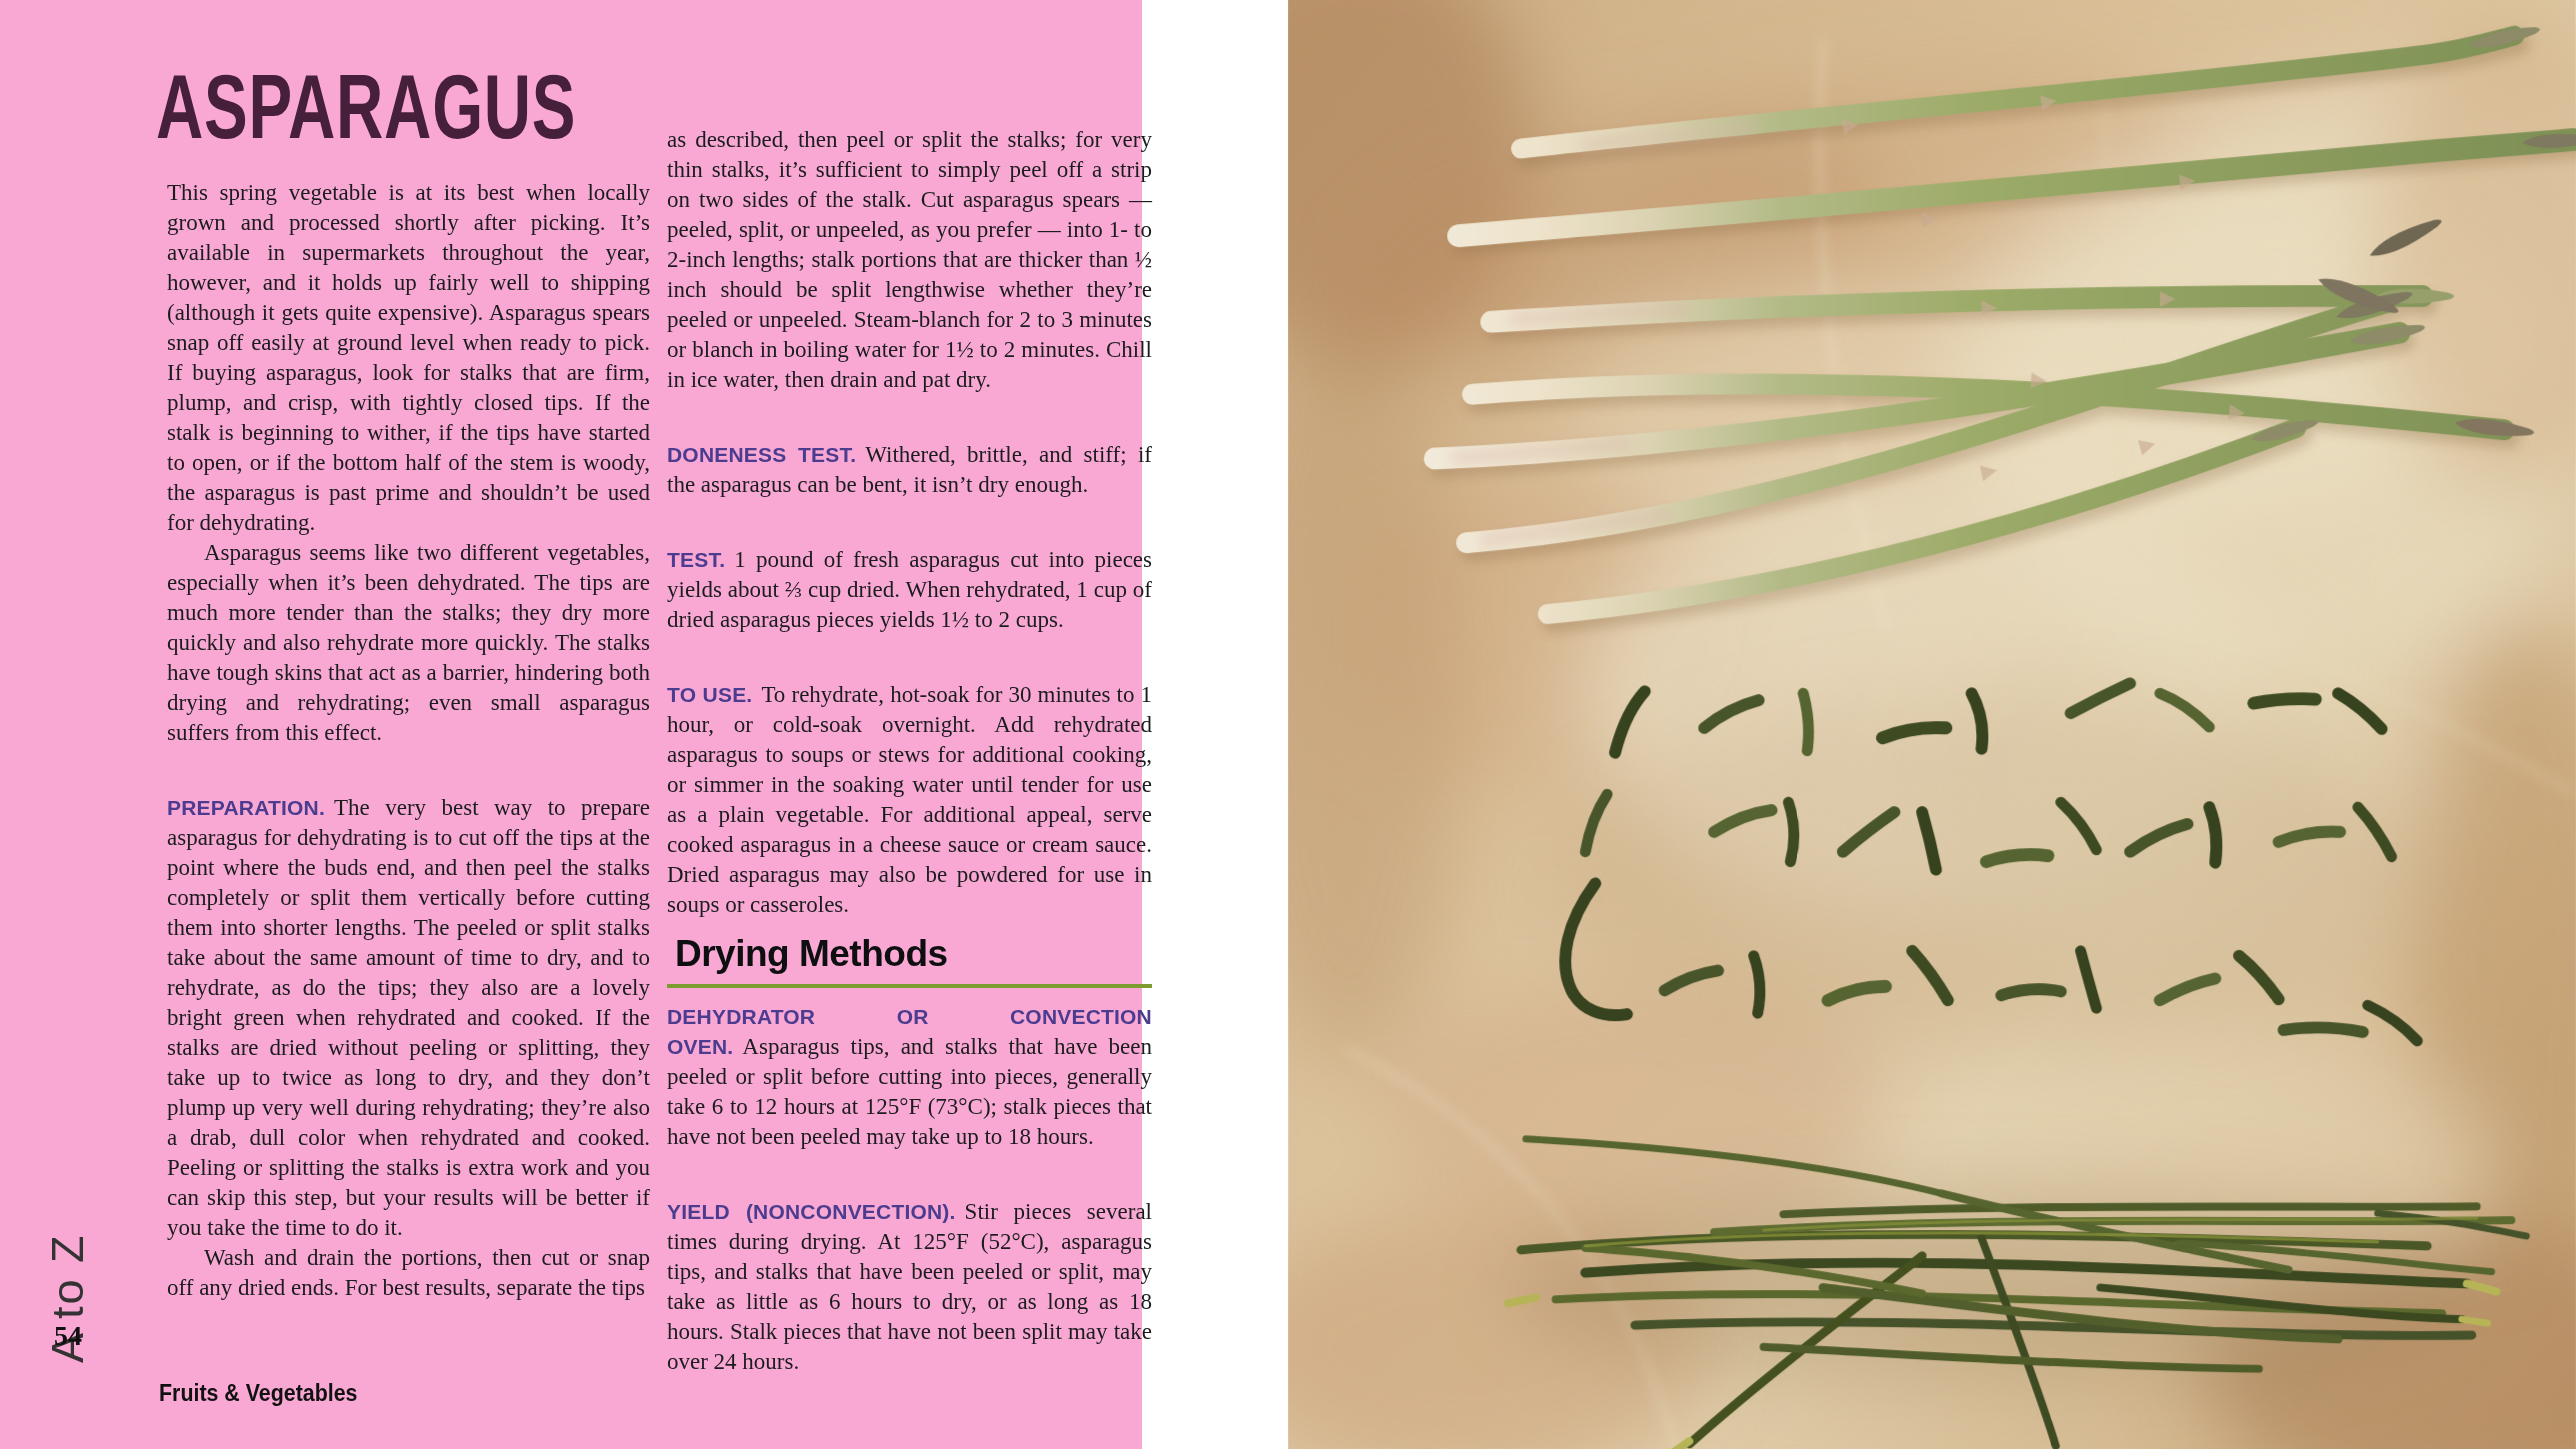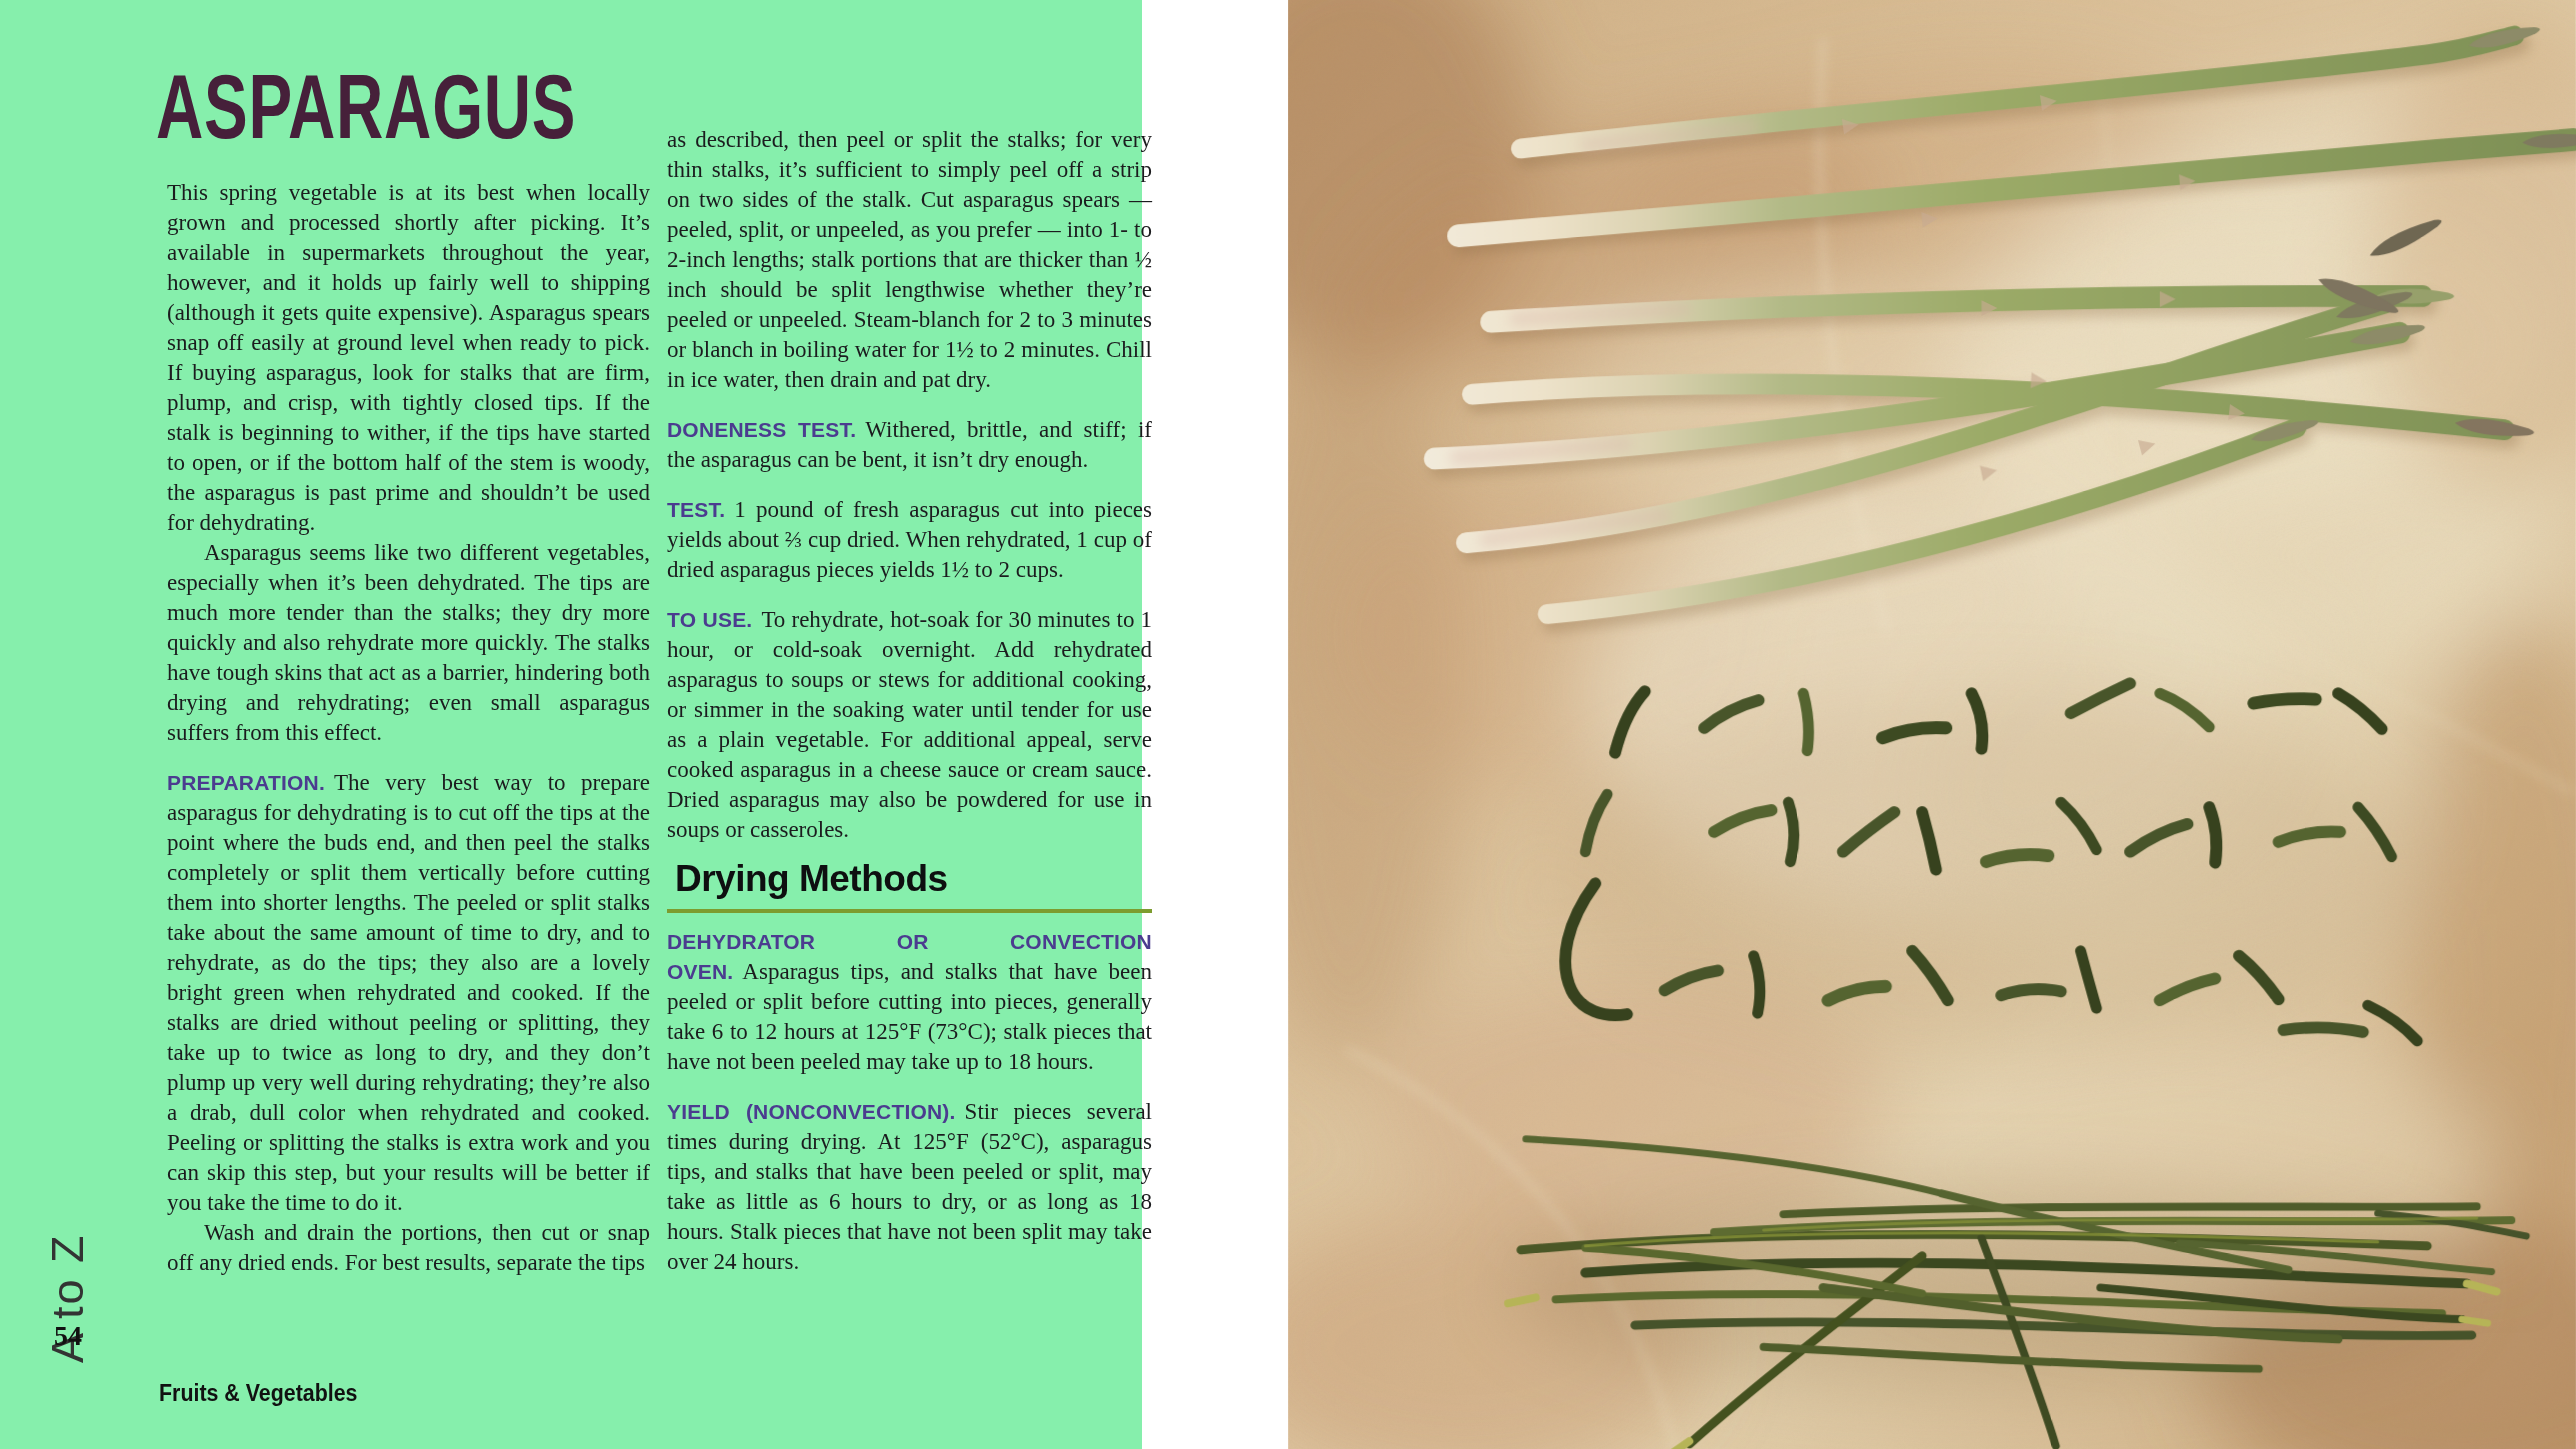--- a/index.html
+++ b/index.html
@@ -1,36 +1,36 @@
 <!DOCTYPE html>
 <html><head>
 <meta charset="utf-8">
 <style>
   html,body{margin:0;padding:0;}
   body{
     width:2576px;height:1449px;position:relative;overflow:hidden;
     background:#ffffff;
     font-family:"Liberation Serif","DejaVu Serif",serif;
   }
-  .left-page{position:absolute;left:0;top:0;width:1142px;height:1449px;background:#86efac;}
+  .left-page{position:absolute;left:0;top:0;width:1142px;height:1449px;background:#f9a8d4;}
   .page-title{
     position:absolute;left:156px;top:61px;
     font-family:"Liberation Sans","DejaVu Sans",sans-serif;
     font-weight:bold;font-size:91px;line-height:1;color:#46203a;
     transform:scaleX(0.72);transform-origin:0 0;letter-spacing:1px;white-space:nowrap;
   }
   .col{position:absolute;color:#1b1c1e;}
   .col-1{left:167px;top:178px;width:483px;}
   .col-2{left:667px;top:125px;width:485px;}
   .body-p{
     margin:0;font-size:23px;line-height:30px;text-align:justify;
     text-justify:inter-word;
   }
   .indent{text-indent:37px;}
-  .sect{margin-top:20px;}
+  .sect{margin-top:45px;}
   .label{
     font-family:"Liberation Sans","DejaVu Sans",sans-serif;
     font-weight:bold;color:#4b3c8f;font-size:21px;letter-spacing:0.2px;
     padding-right:9px;
   }
   .drying-heading{
     margin:14px 0 0 8px;
     font-family:"Liberation Sans","DejaVu Sans",sans-serif;
     font-weight:bold;font-size:37px;line-height:40px;color:#0e0f10;letter-spacing:-0.5px;
   }

